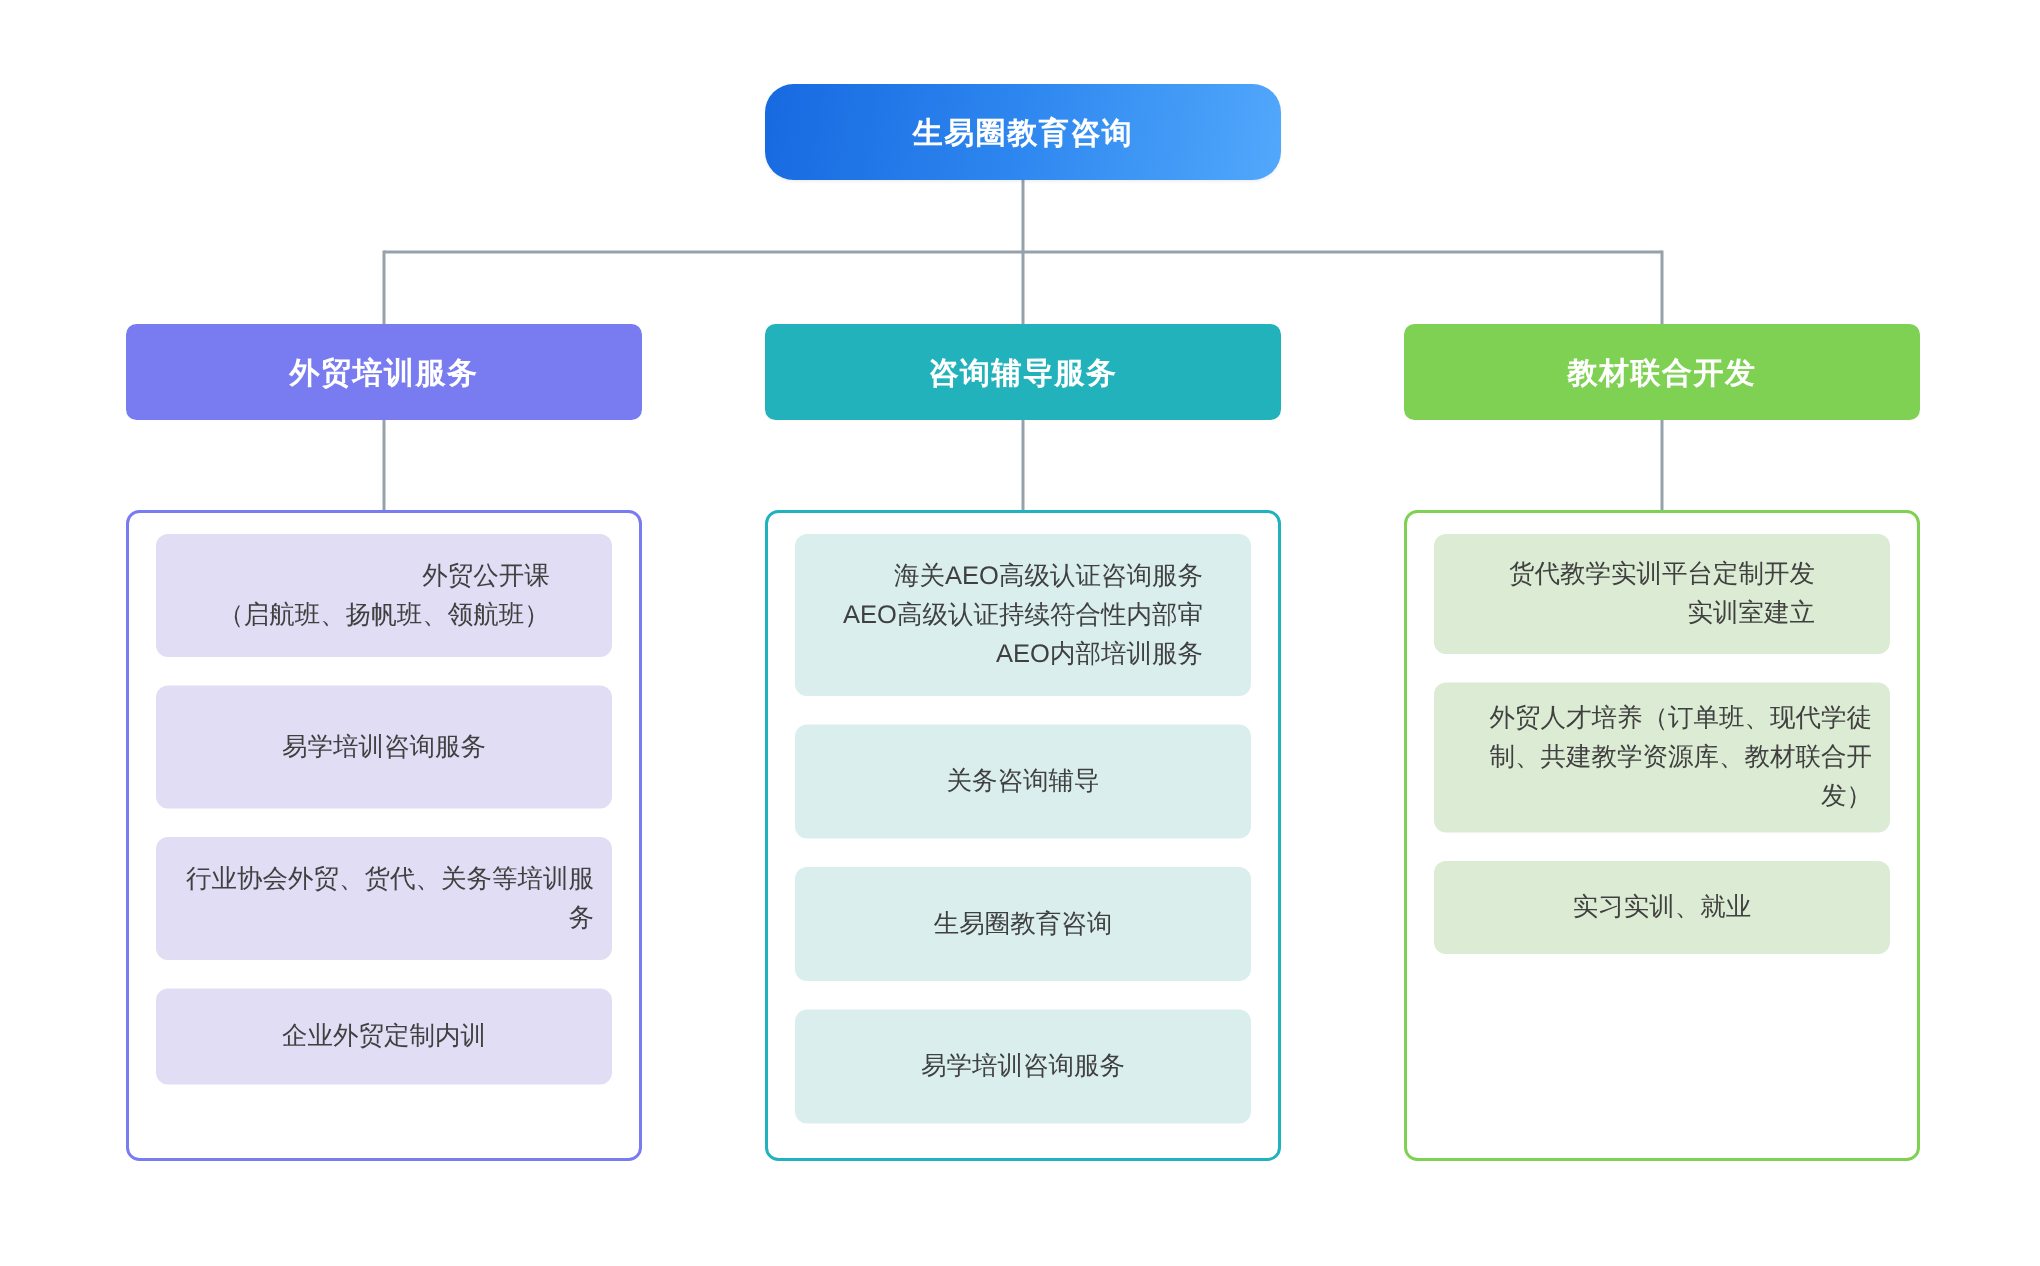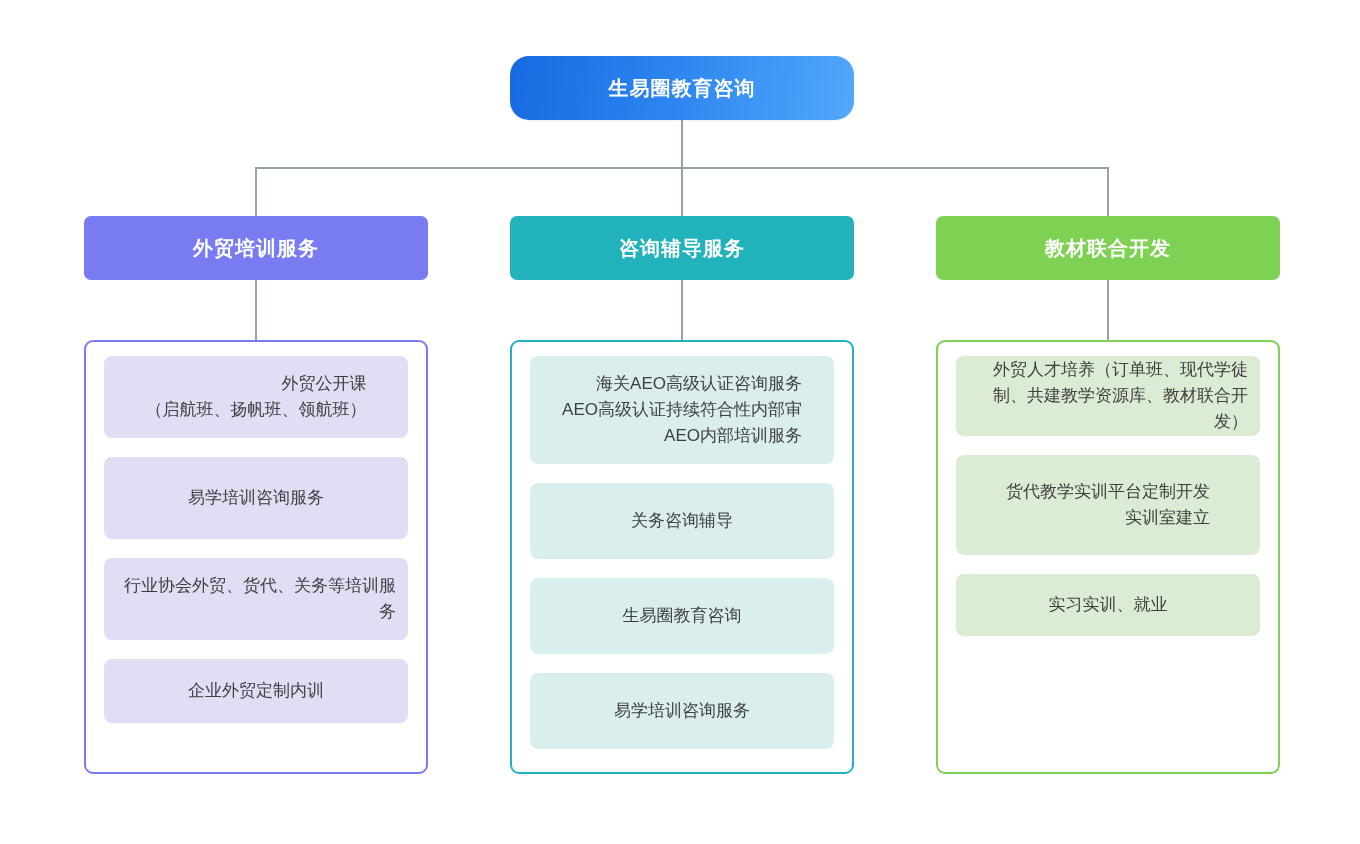--- a/index.html
+++ b/index.html
@@ -183,20 +183,20 @@
       <div class="leaf">生易圈教育咨询</div>
       <div class="leaf">易学培训咨询服务</div>
     </div>
   </div>
 
   <div class="branch" id="branch-2">
     <div class="branch-header">
       <span>教材联合开发</span>
     </div>
     <div class="branch-body">
-      <div class="leaf">外贸人才培养（订单班、现代学徒制、共建教学资源库、教材联合开发）</div>
       <div class="leaf">货代教学实训平台定制开发
 实训室建立</div>
+      <div class="leaf">外贸人才培养（订单班、现代学徒制、共建教学资源库、教材联合开发）</div>
       <div class="leaf">实习实训、就业</div>
     </div>
   </div>
 
 </div>
 
 </body></html>

